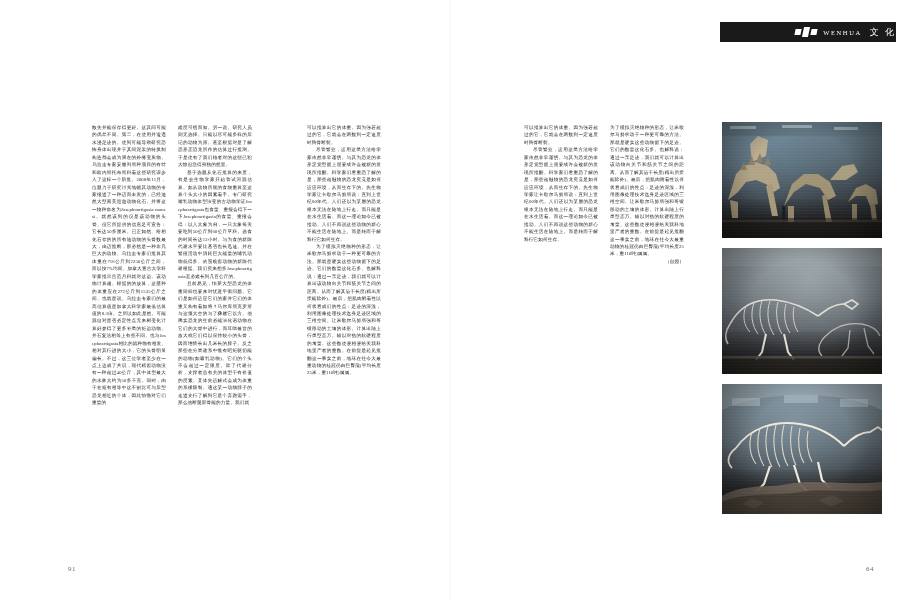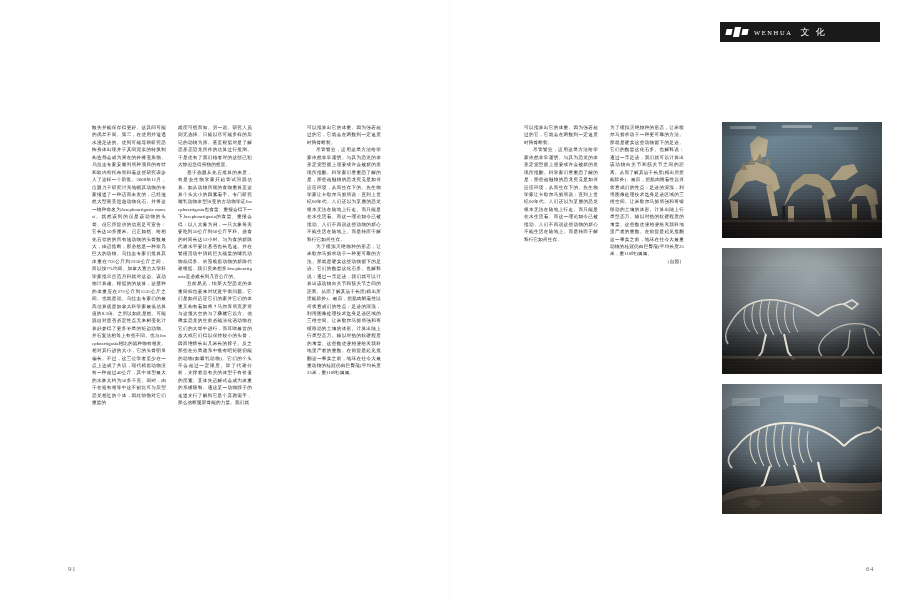--- a/index.html
+++ b/index.html
@@ -17,27 +17,28 @@
     position: relative;
     width: 900px;
     height: 600px;
     background: #ffffff;
   }
   
   .header-banner {
     position: absolute;
     top: 22px;
     left: 720px;
-    width: 160px;
+    width: 176px;
     height: 20px;
     background: #1a1a1a;
     display: flex;
     align-items: center;
     padding-left: 6px;
     box-sizing: border-box;
+    justify-content: flex-end;
   }
   .banner-marks {
     display: flex;
     align-items: center;
     gap: 2px;
     margin-right: 6px;
   }
   .banner-marks i {
     display: block;
     width: 6px;

